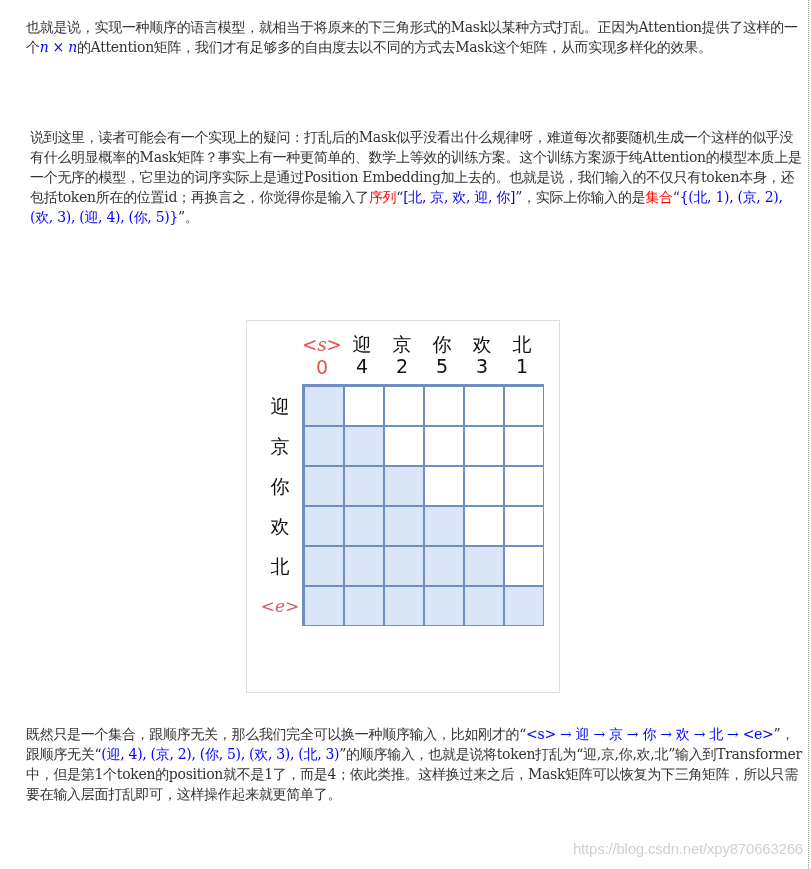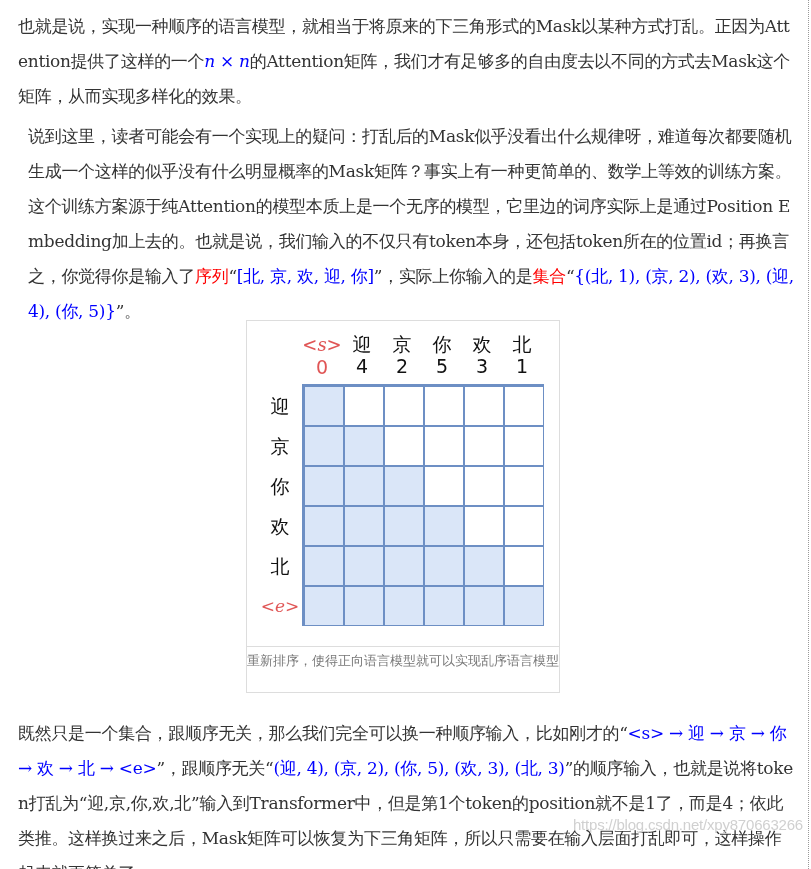--- a/index.html
+++ b/index.html
@@ -1,24 +1,24 @@
 <!DOCTYPE html>
 <html><head>
 <meta charset="utf-8">
 <style>
   html, body { margin: 0; padding: 0; background: #ffffff; }
   body { width: 811px; height: 869px; position: relative; overflow: hidden;
          font-family: "DejaVu Serif", "Liberation Serif", serif; color: #333333; }
   .right-border { position: absolute; top: 0; right: 2px; width: 0; height: 869px;
                   border-right: 1px dotted #999999; }
   .article { position: absolute; left: 14px; top: 0; width: 778px; }
-  p.para { margin: 4px; font-size: 17px; line-height: 35px; letter-spacing: -0.3px;
+  p.para { margin: 12px; font-size: 14px; line-height: 20px; letter-spacing: -0.3px;
            word-break: break-all; }
   .p1 { position: absolute; top: 5px; left: 0; width: 776px; }
-  .p2 { position: absolute; top: 115px; left: 10px; width: 776px; }
+  .p2 { position: absolute; top: 115px; left: 4px; width: 776px; }
   .p3 { position: absolute; top: 712px; left: 0; width: 776px; }
   .math { color: #0000ff; font-style: italic; }
   .mathop { color: #0000ff; font-style: normal; }
   .blue { color: #0000ff; }
   .red { color: #ff0000; }
   .figure { position: absolute; left: 246px; top: 320px; width: 312px; height: 371px;
             border: 1px solid #dddddd; background: #fff; }
   .fig-inner { position: absolute; left: 0; top: 0; width: 312px; height: 325px; }
   .caption { position: absolute; left: 0; top: 325px; width: 312px; height: 46px;
              border-top: 1px solid #dddddd; text-align: center;
@@ -32,21 +32,21 @@
   .col-head .tag { font-family: "DejaVu Serif", serif; font-style: italic; font-size: 18px; }
   .row-head { position: absolute; width: 40px; text-align: center;
               font-family: "DejaVu Sans", "Liberation Sans", sans-serif; font-size: 19px;
               color: #111; line-height: 40px; }
   .row-head.special { color: #e05555; font-family: "DejaVu Serif", serif; font-style: italic; font-size: 17px; }
   .grid { position: absolute; left: 55px; top: 63px; width: 242px; height: 242px;
           display: grid; grid-template-columns: repeat(6, 40px); grid-template-rows: repeat(6, 40px);
           gap: 0; border: 2px solid #6d8fc4; box-sizing: border-box; background: #6d8fc4; }
   .cell { box-sizing: border-box; border: 1px solid #6d8fc4; background: #ffffff; }
   .cell.on { background: #dae6f8; }
-  .watermark { position: absolute; right: 8px; top: 816px; font-family: "Liberation Sans", sans-serif;
+  .watermark { position: absolute; right: 8px; top: 840px; font-family: "Liberation Sans", sans-serif;
                font-size: 15px; color: #d0d0d0; letter-spacing: -0.2px; }
 </style>
 </head>
 <body>
 
 <div class="right-border"></div>
 
 <div class="article">
 
   <p class="para p1"><span>也就是说，实现一种顺序的语言模型，就相当于将原来的下三角形式的Mask以某种方式打乱。正因为Attention提供了这样的一个</span><span class="math">n</span><span class="mathop"> × </span><span class="math">n</span><span>的Attention矩阵，我们才有足够多的自由度去以不同的方式去Mask这个矩阵，从而实现多样化的效果。</span></p>
@@ -123,16 +123,15 @@
         <div class="cell on"></div>
         <div class="cell"></div>
         <div class="cell on"></div>
         <div class="cell on"></div>
         <div class="cell on"></div>
         <div class="cell on"></div>
         <div class="cell on"></div>
         <div class="cell on"></div>
       </div>
   </div>
-  <div class="caption">重新排序，使得正向语言模型就可以实现乱序语言模型</div>
 </div>
 
 <div class="watermark">https://blog.csdn.net/xpy870663266</div>
 
 </body></html>

